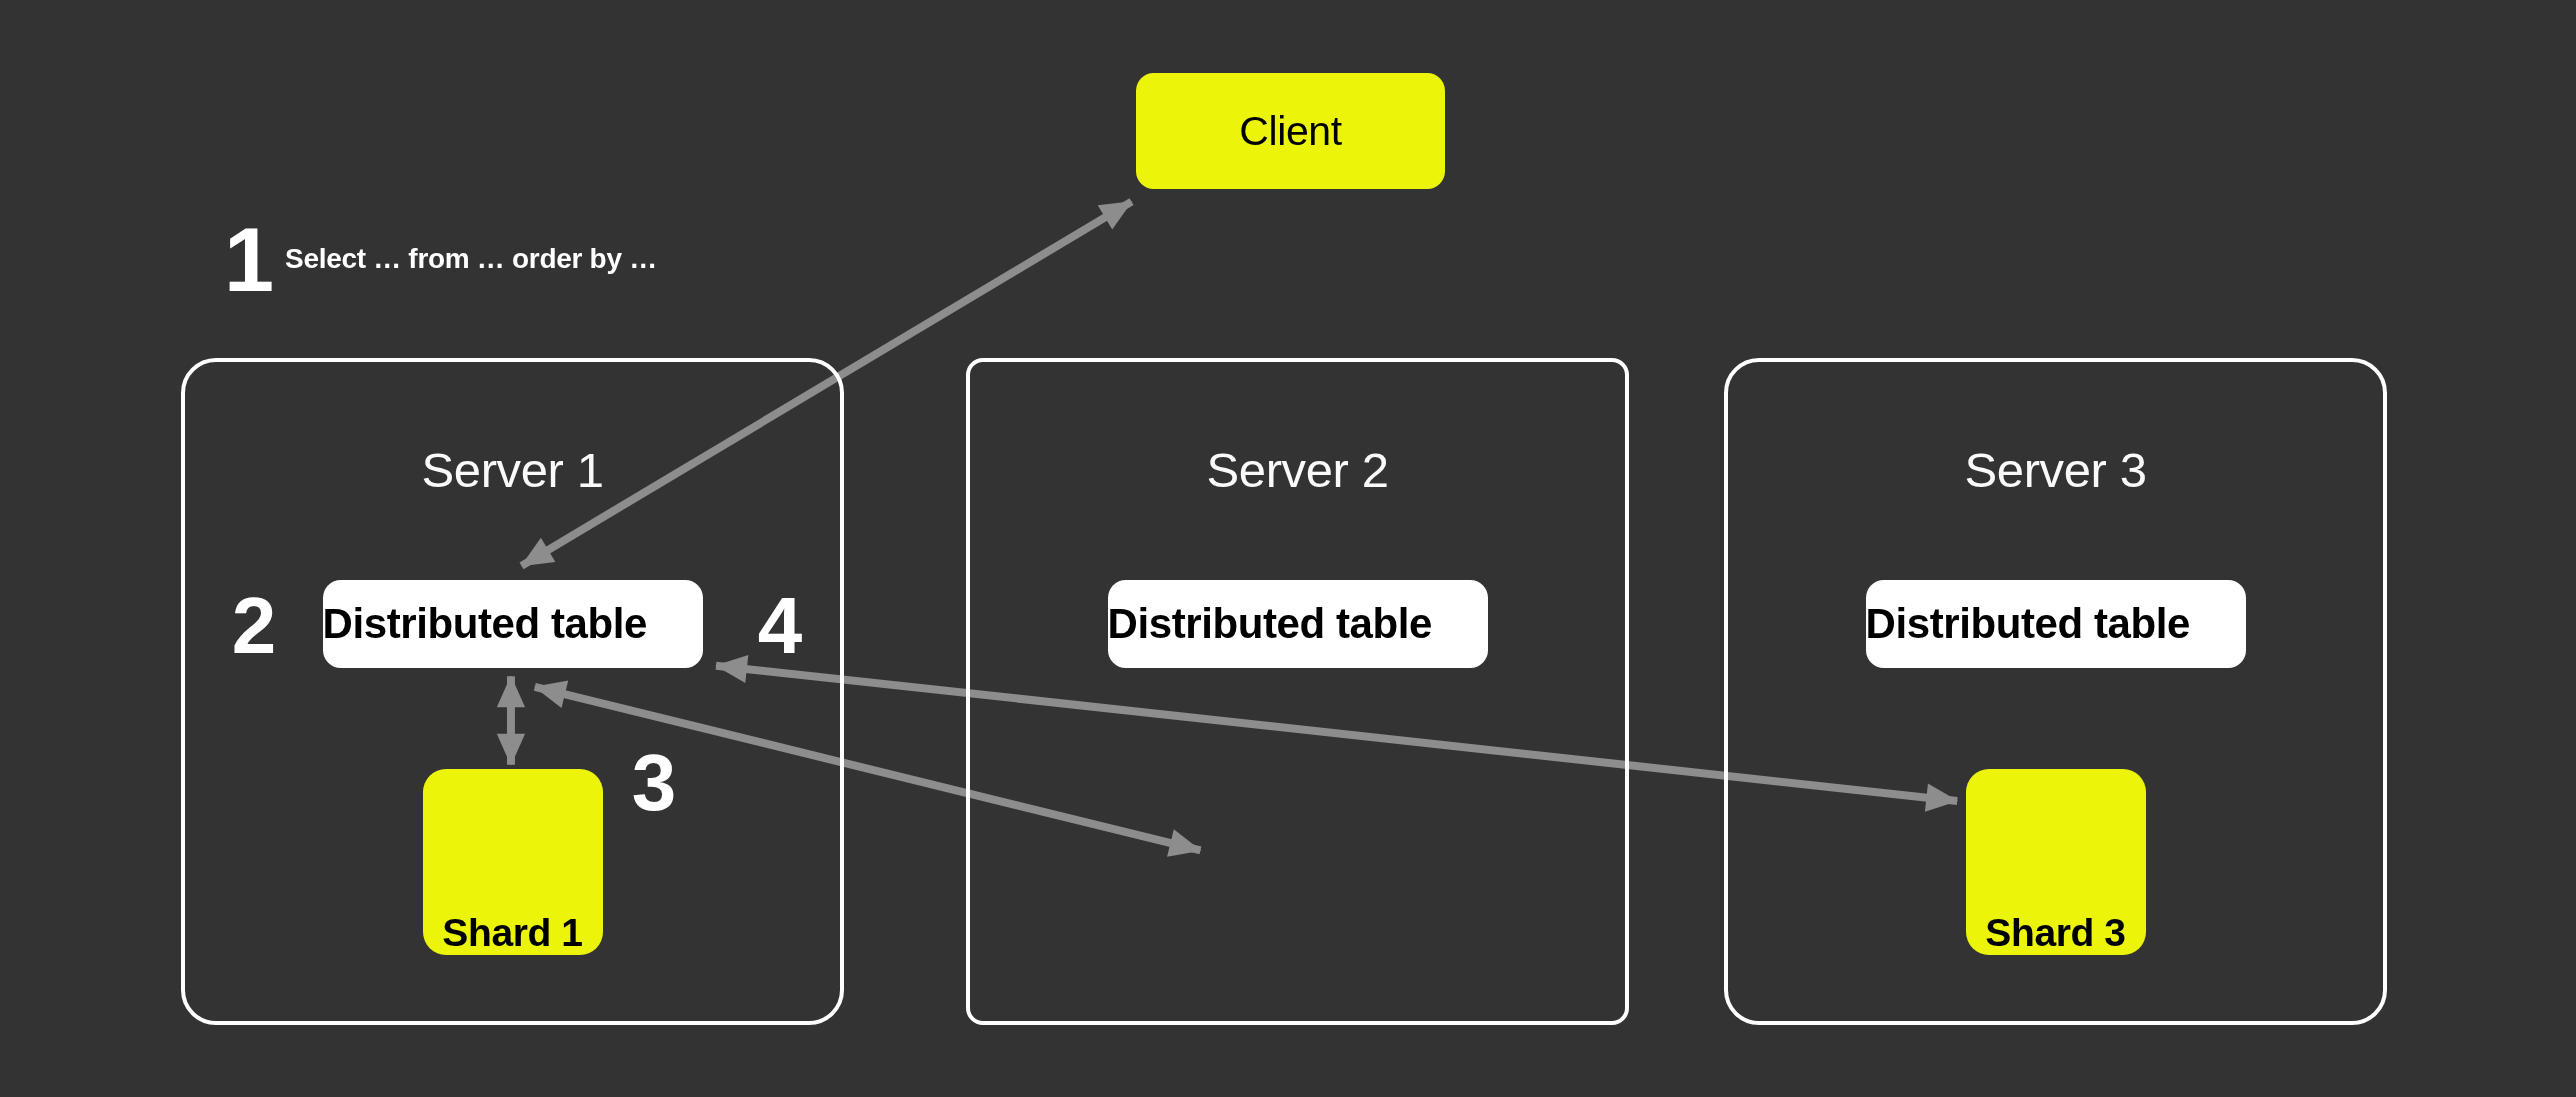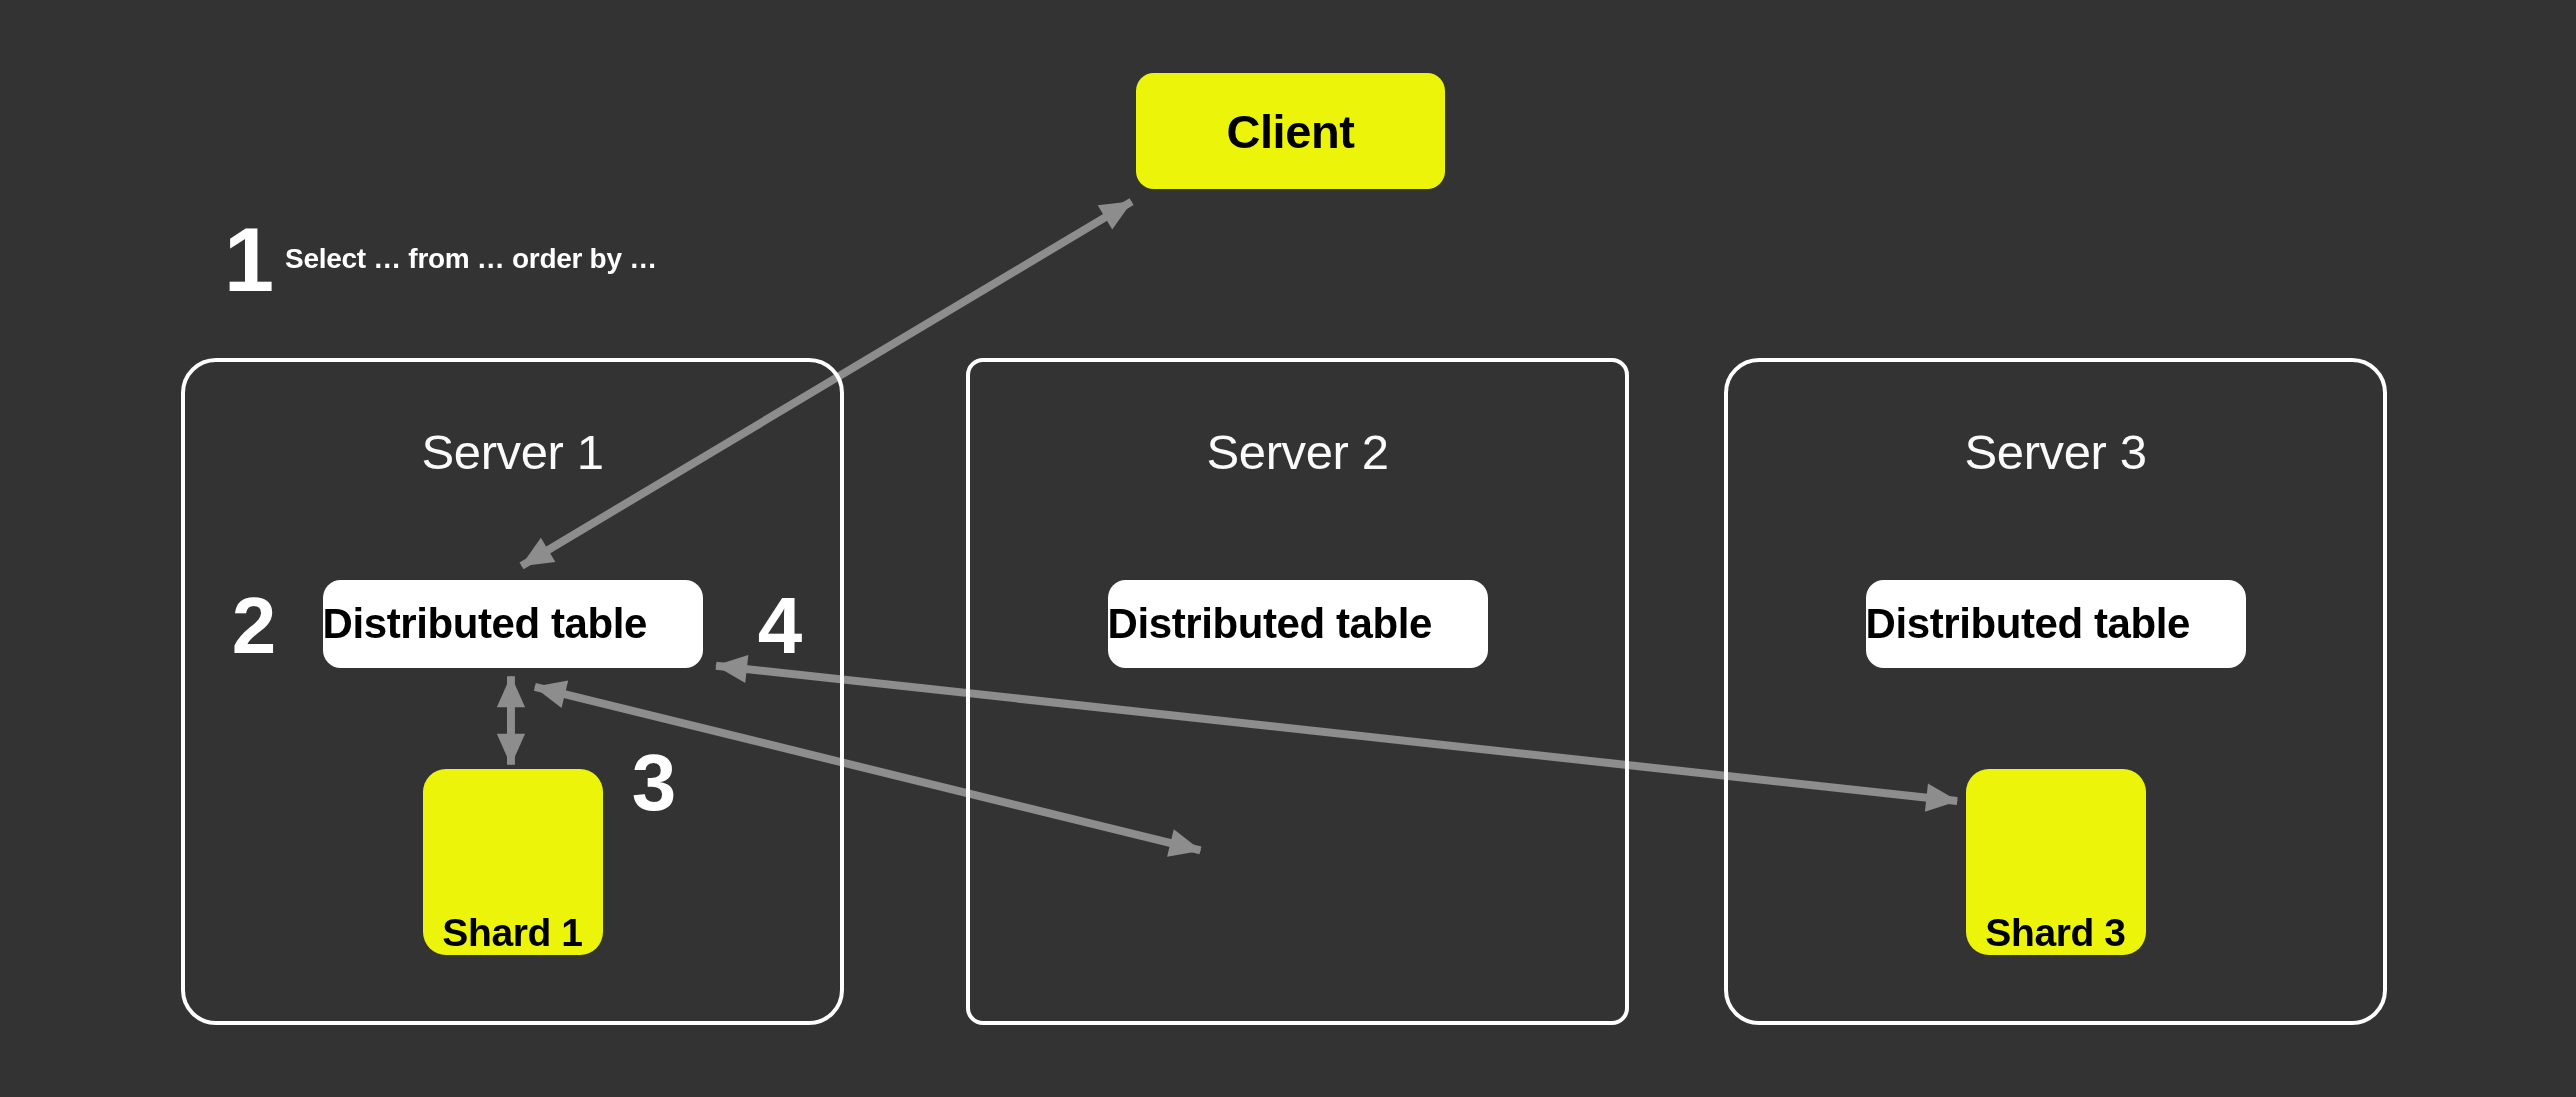--- a/index.html
+++ b/index.html
@@ -26,32 +26,32 @@
   .arrow-line{stroke:var(--arrow);stroke-width:9;fill:none;}
   .arrow-head{fill:var(--arrow);}
   
   .client-box{
     position:absolute;left:1136px;top:73px;width:309px;height:116px;
     background:var(--yellow);border-radius:17.7px;
     display:flex;align-items:center;justify-content:center;
     z-index:2;
   }
   .client-box .label{
-    color:var(--dark);font-size:47px;font-weight:700;letter-spacing:-0.4px;
+    color:var(--dark);font-size:41px;font-weight:400;letter-spacing:-0.4px;
   }
   .server-box{
     position:absolute;top:358px;width:663px;height:667px;
     border:4.4px solid var(--white);border-radius:35px;
     background:transparent;z-index:2;
   }
   .server-1{left:181px;}
   .server-2{left:966px;border-radius:17px;}
   .server-3{left:1724px;}
   .server-title{
-    position:absolute;top:62px;left:0;width:100%;
+    position:absolute;top:80px;left:0;width:100%;
     text-align:center;color:#fafafa;
     font-size:49px;font-weight:500;letter-spacing:-0.4px;
   }
   .table-box{
     position:absolute;top:218px;left:50%;transform:translateX(-50%);
     width:380px;height:88px;background:var(--white);border-radius:17.7px;
     display:flex;align-items:center;justify-content:flex-start;
   }
   .table-box .label{
     color:var(--dark);font-size:42px;font-weight:700;letter-spacing:-0.4px;

